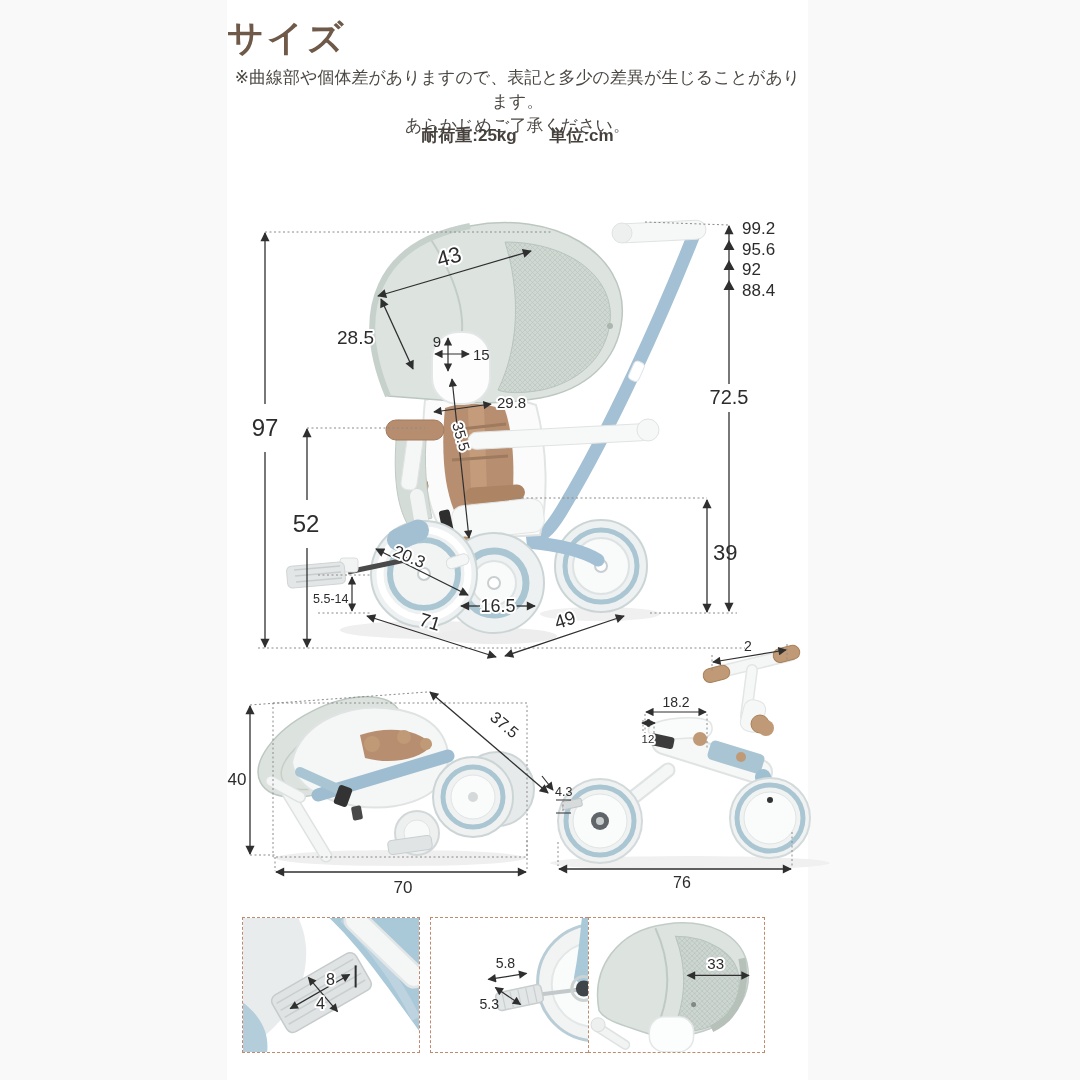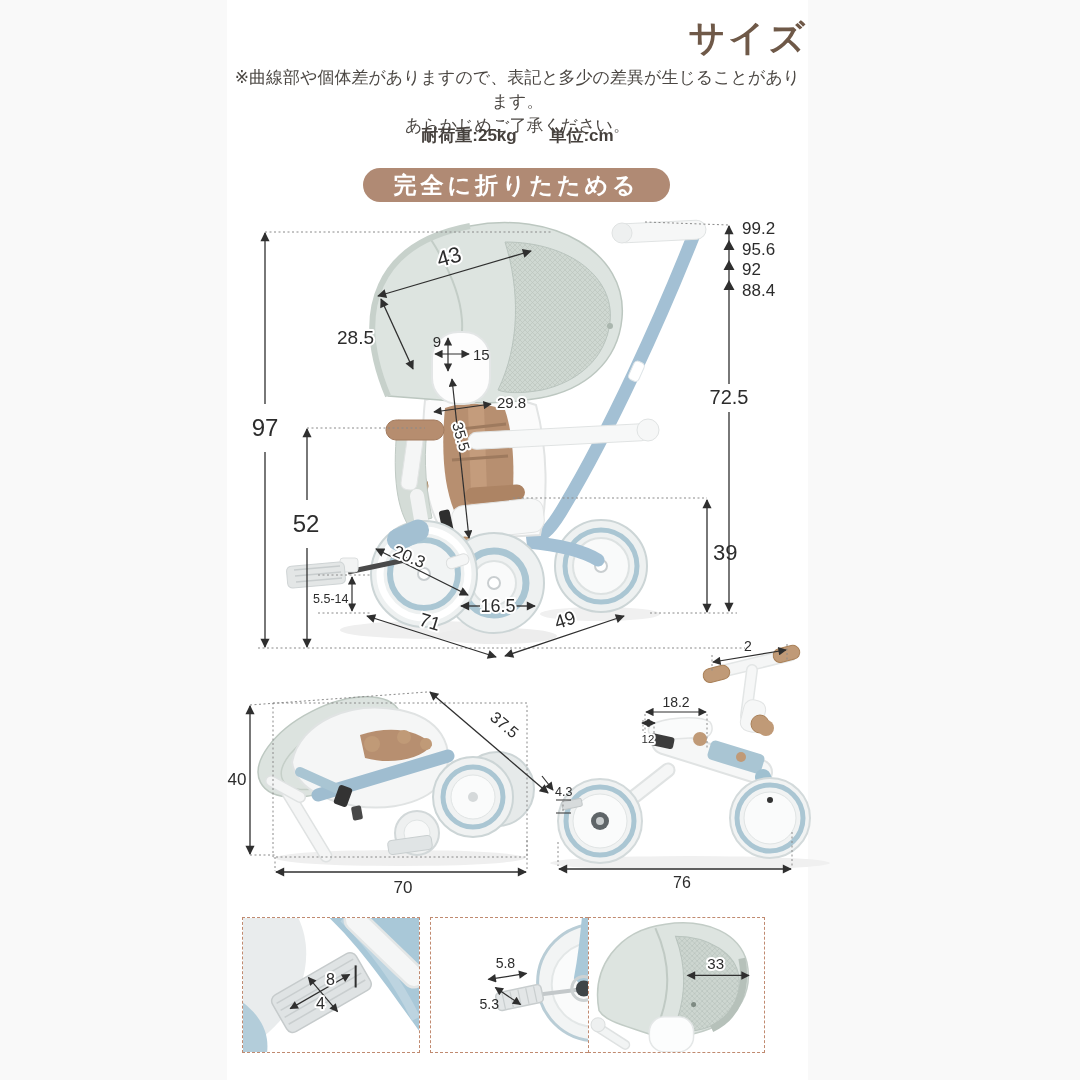--- a/index.html
+++ b/index.html
@@ -1,19 +1,19 @@
 <!DOCTYPE html>
 <html style="--accent: #6f5948; --banner-bg: #b08a74; --box-border: #c08a70;"><head>
 <meta charset="utf-8">
 <style>
   html,body{margin:0;padding:0;background:#f9f9f9;}
   .canvas{position:relative;width:1080px;height:1080px;background:#f9f9f9;overflow:hidden;
           font-family:"Liberation Sans","DejaVu Sans",sans-serif;}
   .content-col{position:absolute;left:227px;top:0;width:581px;height:1080px;background:#ffffff;}
-  .page-title{position:absolute;left:227px;top:14px;width:581px;text-align:right;
+  .page-title{position:absolute;left:227px;top:14px;width:581px;text-align:left;
               font-size:36px;font-weight:bold;letter-spacing:3px;color:var(--accent,#6f5948);}
   .note{position:absolute;left:227px;top:66px;width:581px;text-align:center;
         font-size:17px;line-height:24px;color:#4b4743;}
   .spec-line{position:absolute;left:227px;top:124px;width:581px;text-align:center;
              font-size:17px;font-weight:bold;color:#46413d;}
   .spec-line span{margin:0 14px;}
   .banner{position:absolute;left:363px;top:168px;width:307px;height:34px;border-radius:17px;
           background:var(--banner-bg,#b08a74);color:#fff;font-size:23px;font-weight:bold;
           letter-spacing:4px;text-align:center;line-height:35px;}
   .overlay{position:absolute;left:0;top:0;width:1080px;height:1080px;}
@@ -34,21 +34,20 @@
 
   <div class="page-title">サイズ</div>
   <div class="note">
     <div>※曲線部や個体差がありますので、表記と多少の差異が生じることがあります。</div>
     <div>あらかじめご了承ください。</div>
   </div>
   <div class="spec-line">
     <span>耐荷重:25kg</span>
     <span>単位:cm</span>
   </div>
-  <div class="banner">完全に折りたためる</div>
 
   <svg class="overlay" viewBox="0 0 1080 1080">
     <defs>
       <marker id="ar" viewBox="0 0 10 10" refX="9" refY="5" markerWidth="9" markerHeight="7" orient="auto-start-reverse">
         <path d="M0 0 L10 5 L0 10 z" fill="#2f2f2f"></path>
       </marker>
       <pattern id="meshM" width="5" height="5" patternUnits="userSpaceOnUse">
         <path d="M0 5L5 0M0 0L5 5" stroke="#bcc6bf" stroke-width="0.7"></path>
       </pattern>
     </defs>

